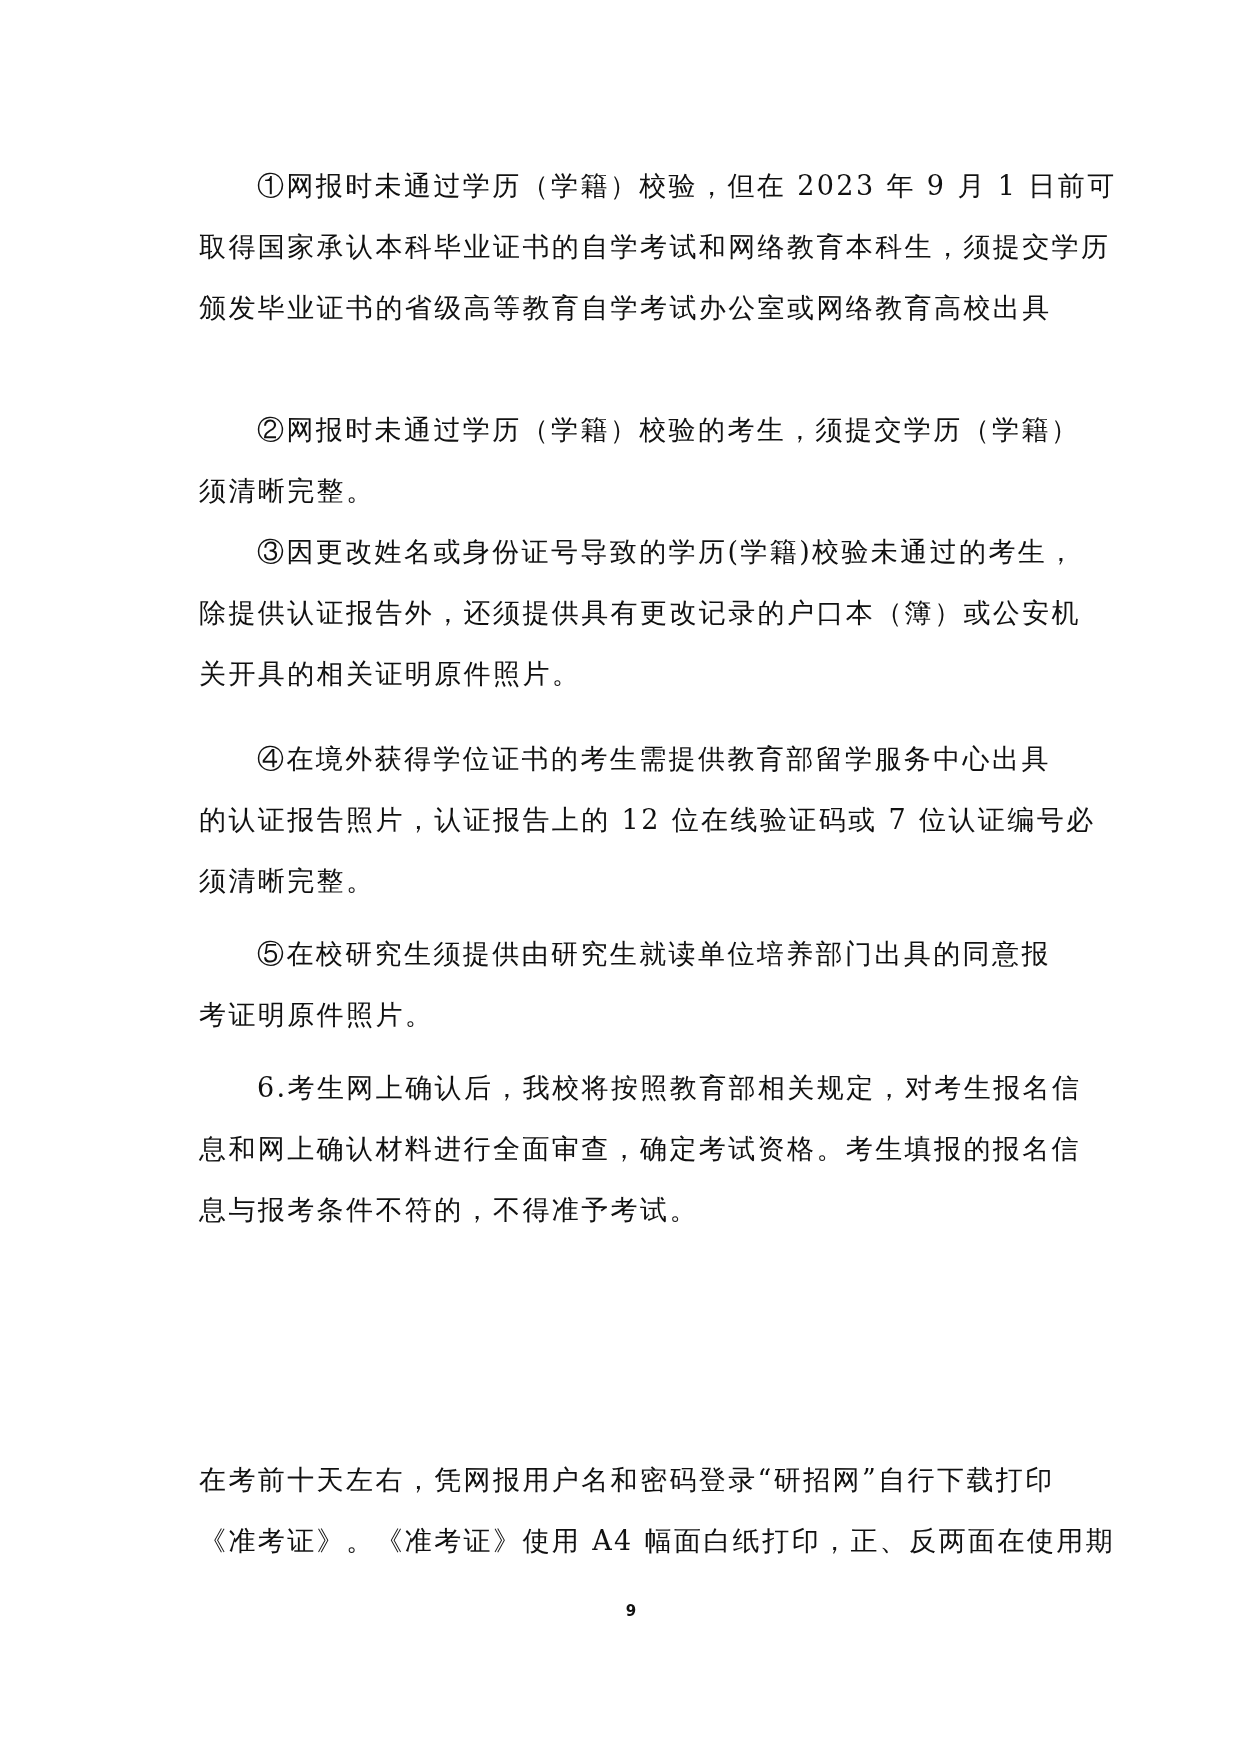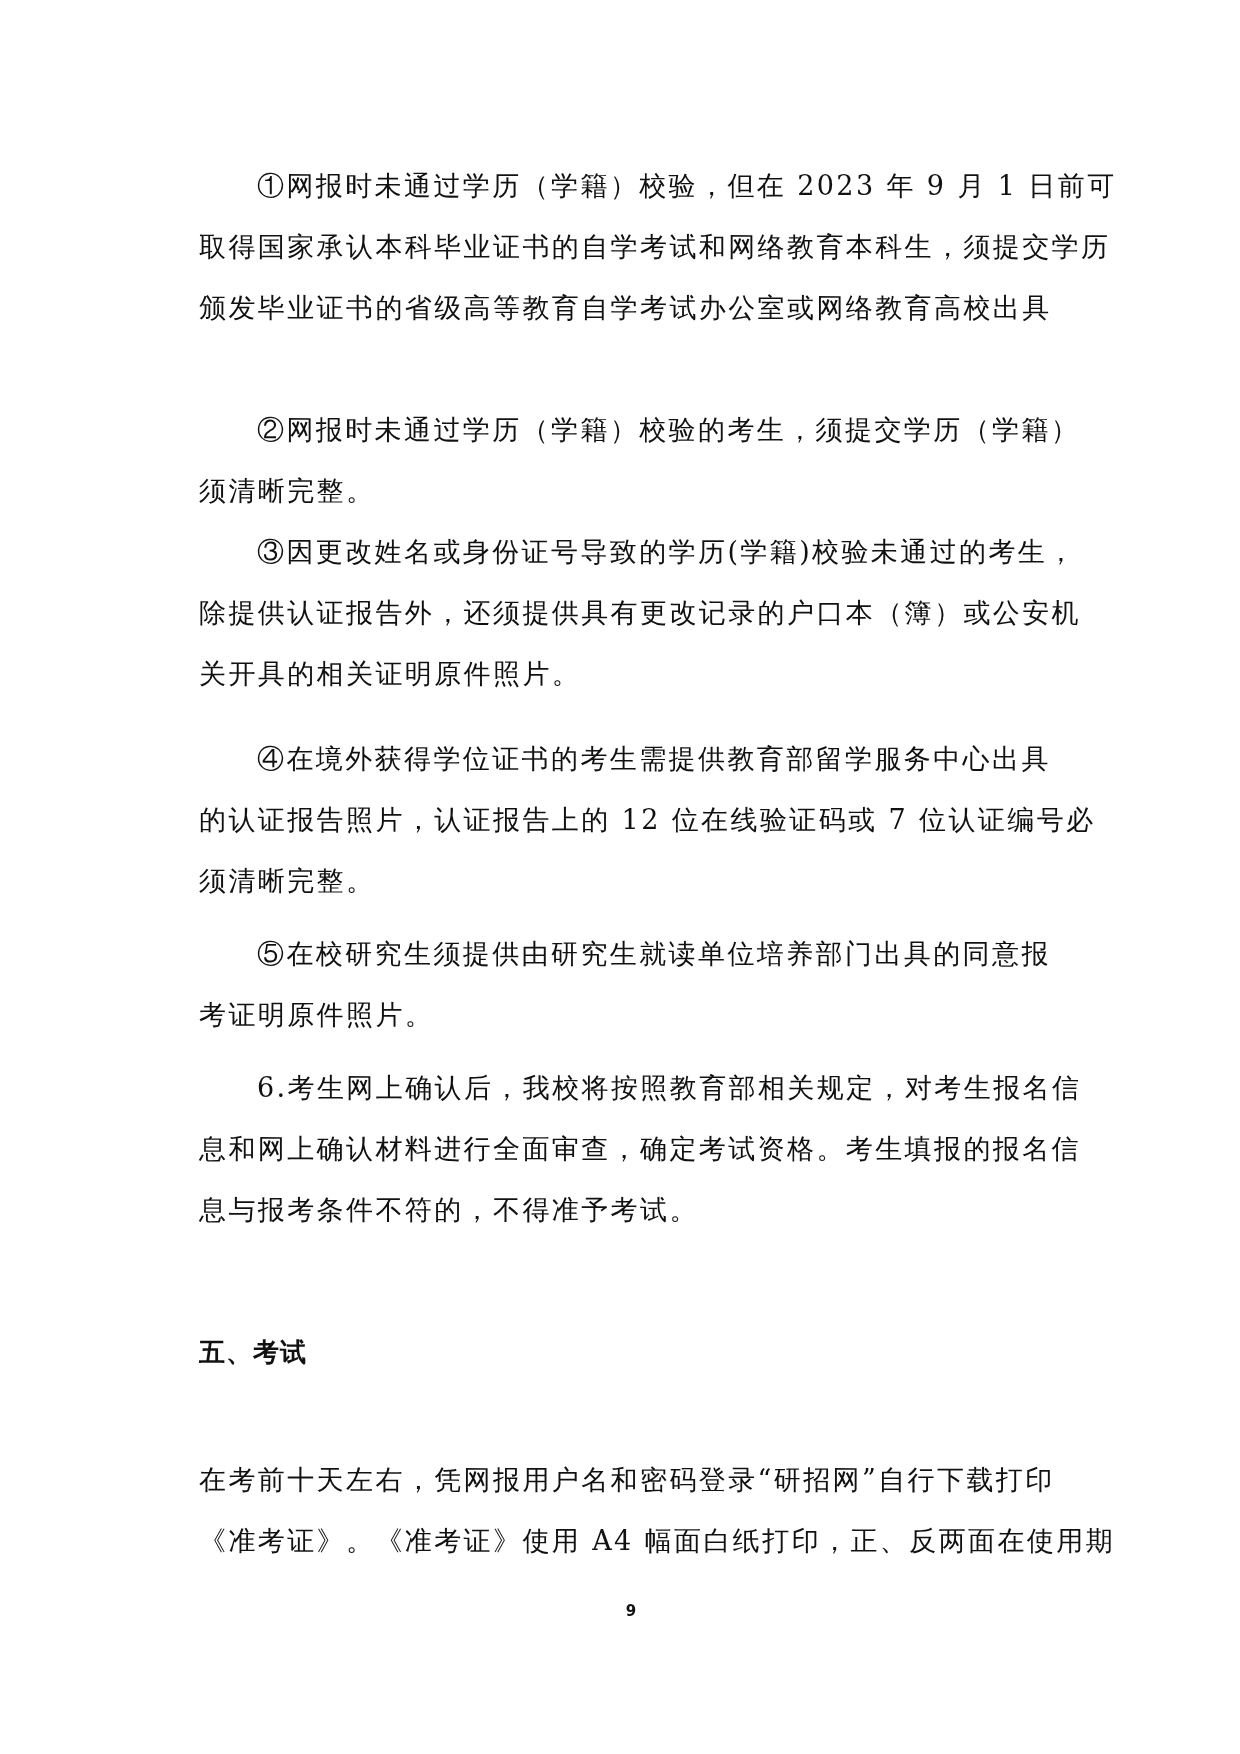--- a/index.html
+++ b/index.html
@@ -33,19 +33,18 @@
   <div class="line" style="top:804px">的认证报告照片，认证报告上的 12 位在线验证码或 7 位认证编号必</div>
   <div class="line indent" style="top:938px">⑤在校研究生须提供由研究生就读单位培养部门出具的同意报</div>
 
   <div class="line" style="top:865px">须清晰完整。</div>
   <div class="line" style="top:999px">考证明原件照片。</div>
 
   <div class="line indent" style="top:1072px">6.考生网上确认后，我校将按照教育部相关规定，对考生报名信</div>
   <div class="line" style="top:1133px">息和网上确认材料进行全面审查，确定考试资格。考生填报的报名信</div>
   <div class="line" style="top:1194px">息与报考条件不符的，不得准予考试。</div>
 
-  <div class="line heading" style="top:1336px">五、考试</div>
 
   <div class="line" style="top:1464px">在考前十天左右，凭网报用户名和密码登录“研招网”自行下载打印</div>
   <div class="line" style="top:1525px">《准考证》。《准考证》使用 A4 幅面白纸打印，正、反两面在使用期</div>
 
   <div class="pagenum">9</div>
 </div>
 
 </body></html>

